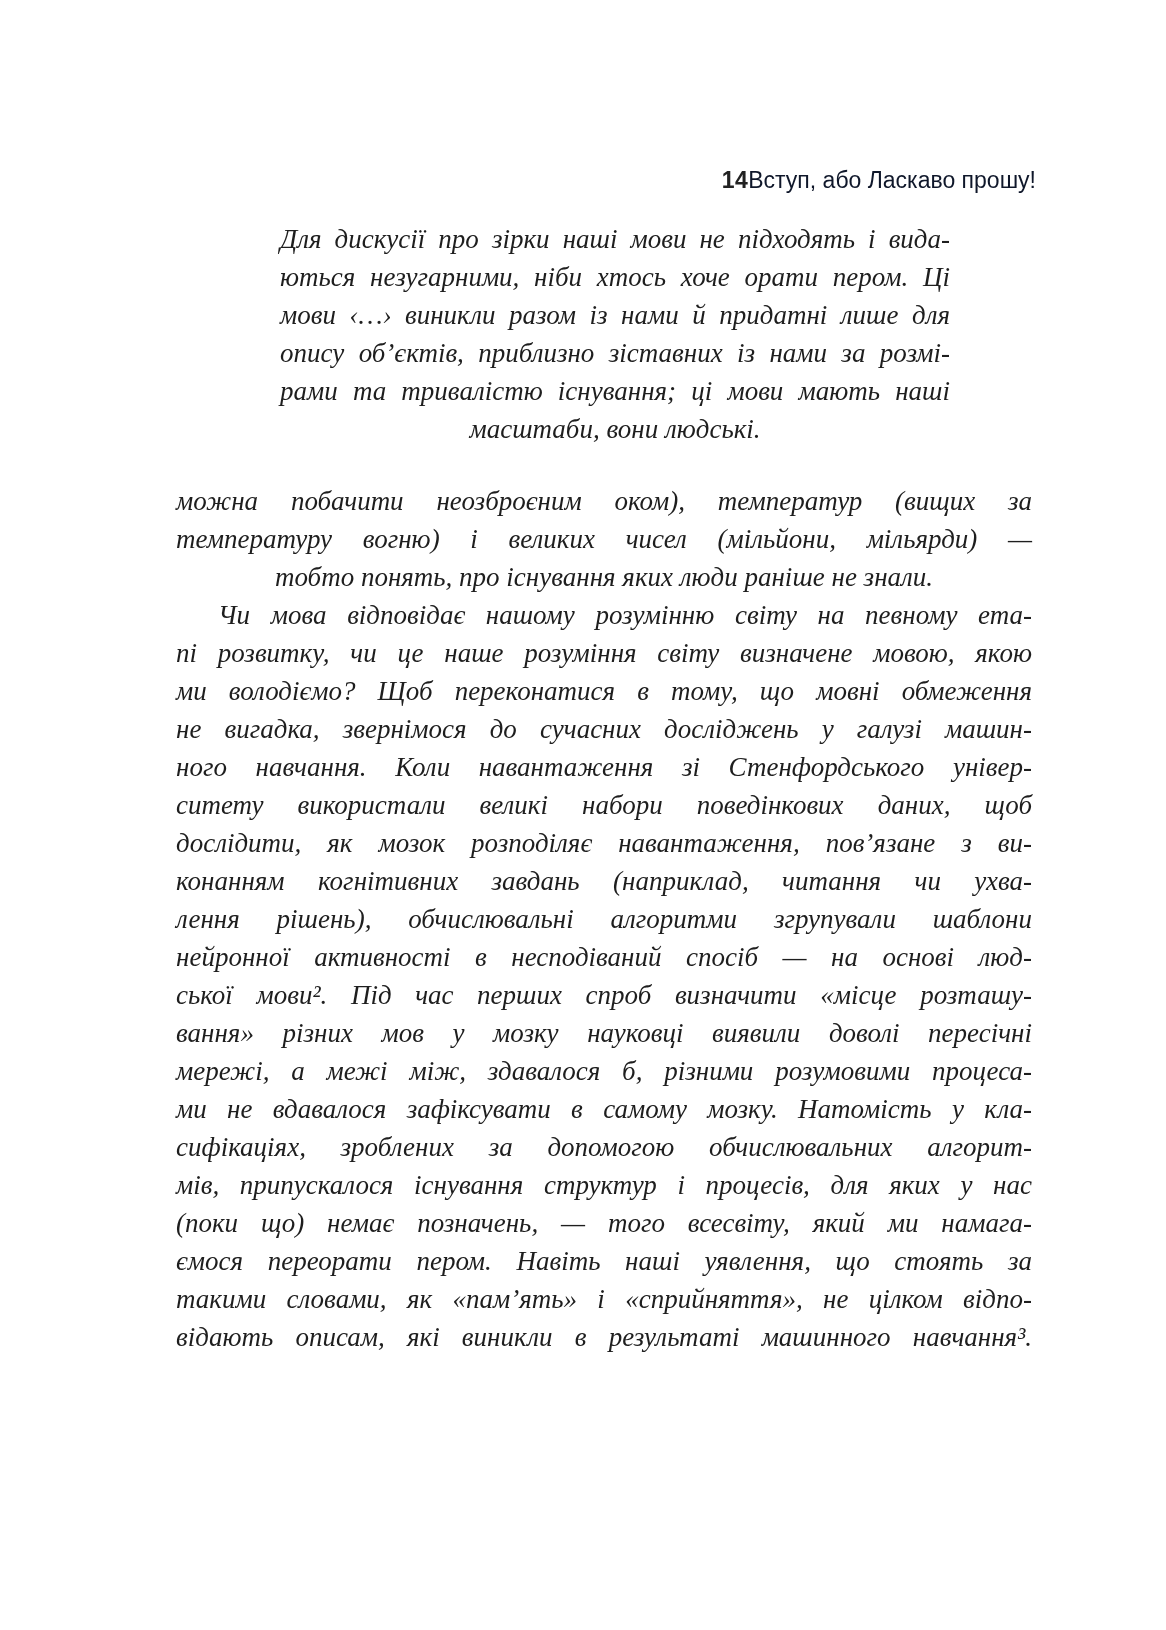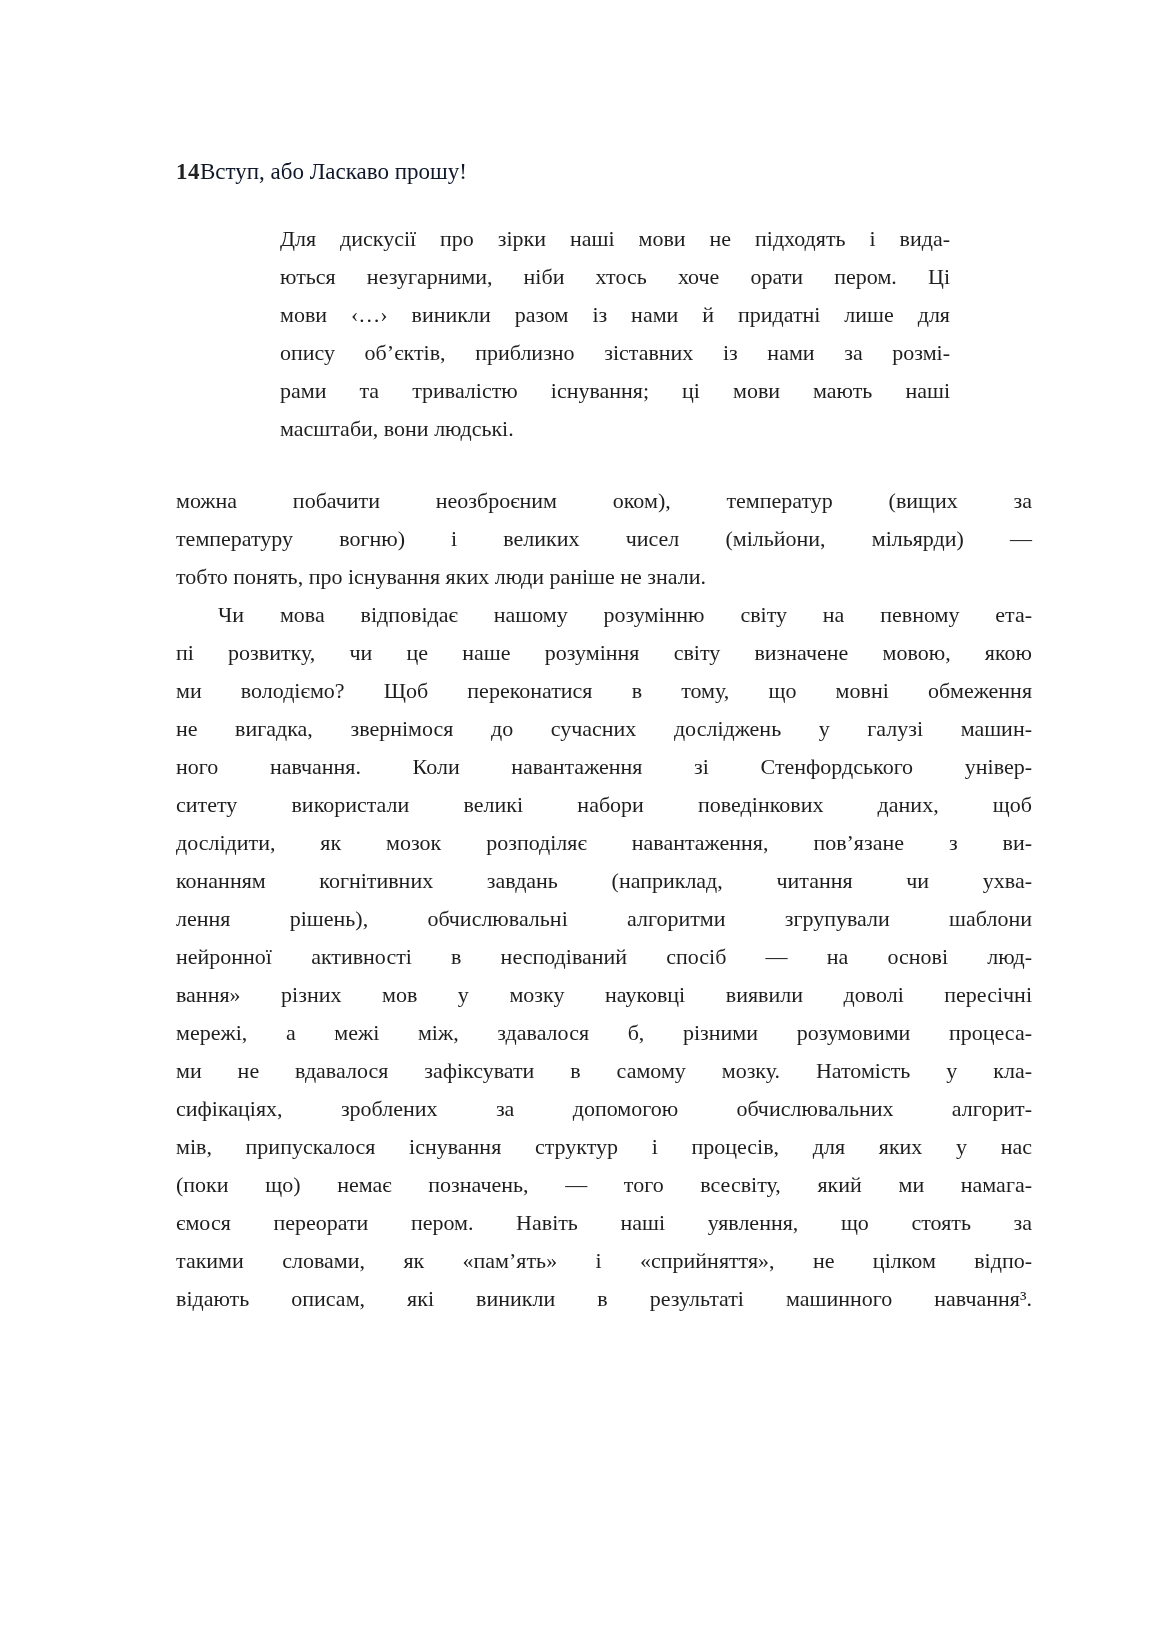--- a/index.html
+++ b/index.html
@@ -7,67 +7,68 @@
     position: relative;
     width: 1166px;
     height: 1630px;
     margin: 0 auto;
     background: #ffffff;
     color: #1e1e1e;
     font-family: "Liberation Serif", "DejaVu Serif", serif;
   }
   .page-header {
     position: absolute;
-    top: 144px;
+    top: 152px;
     left: 176px;
     width: 860px;
     display: flex;
-    justify-content: flex-start;
+    justify-content: flex-end;
     align-items: baseline;
-    font-family: Liberation Serif, serif;
+    font-family: Liberation Sans, sans-serif;
   }
   .page-number {
     font-size: 23px;
     font-weight: 700;
     color: #222222;
     letter-spacing: 0.5px;
   }
   .running-title {
     font-size: 23px;
     font-weight: 400;
     color: #0f172a;
     margin-top: 15px;
   }
   .content {
     position: absolute;
     top: 220px;
     left: 176px;
     width: 856px;
-    font-size: 22px;
+    font-size: 27px;
     line-height: 38px;
     color: #1e1e1e;
+    font-style: italic;
   }
   .blockquote {
     margin-left: 104px;
     width: 670px;
   }
   .para-first { margin-top: 34px; }
   .line {
     height: 38px;
     white-space: nowrap;
   }
   
   .jl {
     text-align: justify;
     text-align-last: justify;
     white-space: normal;
   }
   
   .ll {
-    text-align: left;
+    text-align: center;
     white-space: normal;
   }
   .indent { text-indent: 42px; }
 </style>
 </head>
 <body>
 
 <div class="page">
 
   <div class="page-header">
@@ -96,20 +97,21 @@
       <div class="line jl indent">Чи мова відповідає нашому розумінню світу на певному ета-</div>
       <div class="line jl">пі розвитку, чи це наше розуміння світу визначене мовою, якою</div>
       <div class="line jl">ми володіємо? Щоб переконатися в тому, що мовні обмеження</div>
       <div class="line jl">не вигадка, звернімося до сучасних досліджень у галузі машин-</div>
       <div class="line jl">ного навчання. Коли навантаження зі Стенфордського універ-</div>
       <div class="line jl">ситету використали великі набори поведінкових даних, щоб</div>
       <div class="line jl">дослідити, як мозок розподіляє навантаження, пов’язане з ви-</div>
       <div class="line jl">конанням когнітивних завдань (наприклад, читання чи ухва-</div>
       <div class="line jl">лення рішень), обчислювальні алгоритми згрупували шаблони</div>
       <div class="line jl">нейронної активності в несподіваний спосіб — на основі люд-</div>
+      <div class="line jl">ської мови². Під час перших спроб визначити «місце розташу-</div>
       <div class="line jl">вання» різних мов у мозку науковці виявили доволі пересічні</div>
       <div class="line jl">мережі, а межі між, здавалося б, різними розумовими процеса-</div>
       <div class="line jl">ми не вдавалося зафіксувати в самому мозку. Натомість у кла-</div>
       <div class="line jl">сифікаціях, зроблених за допомогою обчислювальних алгорит-</div>
       <div class="line jl">мів, припускалося існування структур і процесів, для яких у нас</div>
       <div class="line jl">(поки що) немає позначень, — того всесвіту, який ми намага-</div>
       <div class="line jl">ємося переорати пером. Навіть наші уявлення, що стоять за</div>
       <div class="line jl">такими словами, як «пам’ять» і «сприйняття», не цілком відпо-</div>
       <div class="line jl">відають описам, які виникли в результаті машинного навчання³.</div>
     </div>

